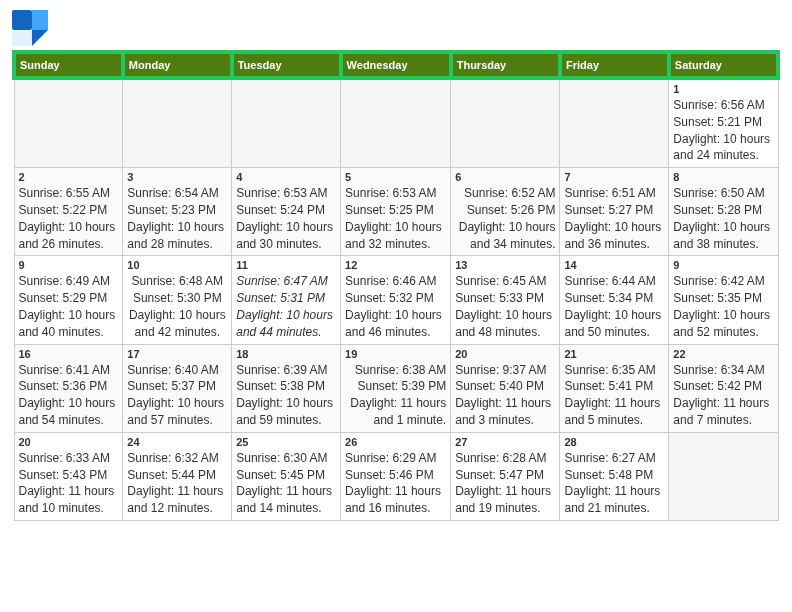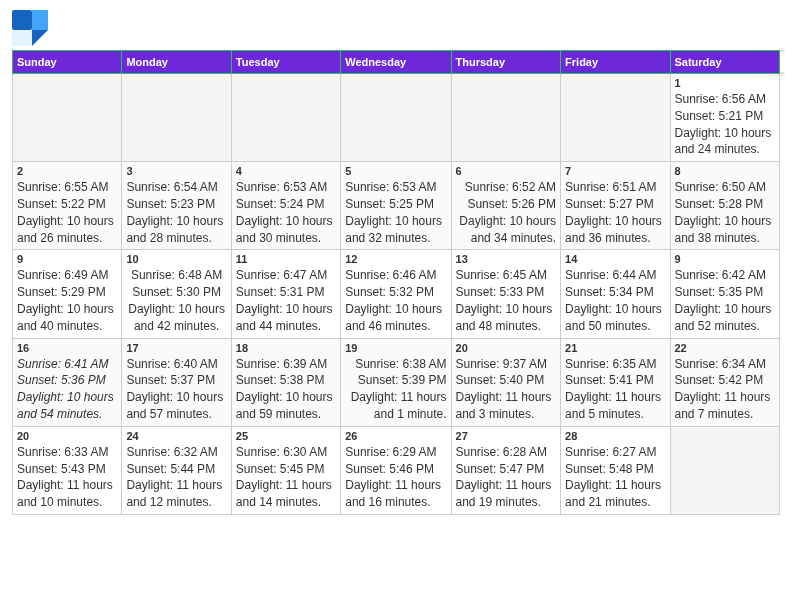--- a/index.html
+++ b/index.html
@@ -41,27 +41,27 @@
     .cal-subtitle {
       font-size: 14px;
       color: #555;
     }
     table {
       width: 100%;
       border-collapse: collapse;
       font-size: 9.5px;
     }
     thead th {
-      background-color: #6d28d9;
+      background-color: #4d7c0f;
       color: #fff;
       text-align: left;
       padding: 5px 4px;
       font-size: 11px;
       font-weight: bold;
-      border: 1px solid #22c55e;
+      border: 4px solid #22c55e;
     }
     td {
       vertical-align: top;
       border: 1px solid #ccc;
       padding: 3px 4px;
       width: 113px;
       height: 88px;
       color: #333;
     }
     td.empty {
@@ -190,21 +190,21 @@
 Daylight: 10 hours and 40 minutes.</div>
           </td>
           <td>
             <span class="day-num">10</span>
             <div class="day-info" style="white-space: pre-line; text-align: center;">Sunrise: 6:48 AM
 Sunset: 5:30 PM
 Daylight: 10 hours and 42 minutes.</div>
           </td>
           <td>
             <span class="day-num">11</span>
-            <div class="day-info" style="white-space: pre-line;">Sunrise: 6:47 AM
+            <div class="day-info" style="white-space: pre-line; font-style: italic;">Sunrise: 6:47 AM
 Sunset: 5:31 PM
 Daylight: 10 hours and 44 minutes.</div>
           </td>
           <td>
             <span class="day-num">12</span>
             <div class="day-info" style="white-space: pre-line;">Sunrise: 6:46 AM
 Sunset: 5:32 PM
 Daylight: 10 hours and 46 minutes.</div>
           </td>
           <td>
@@ -222,21 +222,21 @@
           <td>
             <span class="day-num">9</span>
             <div class="day-info" style="white-space: pre-line;">Sunrise: 6:42 AM
 Sunset: 5:35 PM
 Daylight: 10 hours and 52 minutes.</div>
           </td>
         </tr>
         <tr>
           <td>
             <span class="day-num">16</span>
-            <div class="day-info" style="white-space: pre-line; font-style: italic;">Sunrise: 6:41 AM
+            <div class="day-info" style="white-space: pre-line;">Sunrise: 6:41 AM
 Sunset: 5:36 PM
 Daylight: 10 hours and 54 minutes.</div>
           </td>
           <td>
             <span class="day-num">17</span>
             <div class="day-info" style="white-space: pre-line;">Sunrise: 6:40 AM
 Sunset: 5:37 PM
 Daylight: 10 hours and 57 minutes.</div>
           </td>
           <td>

